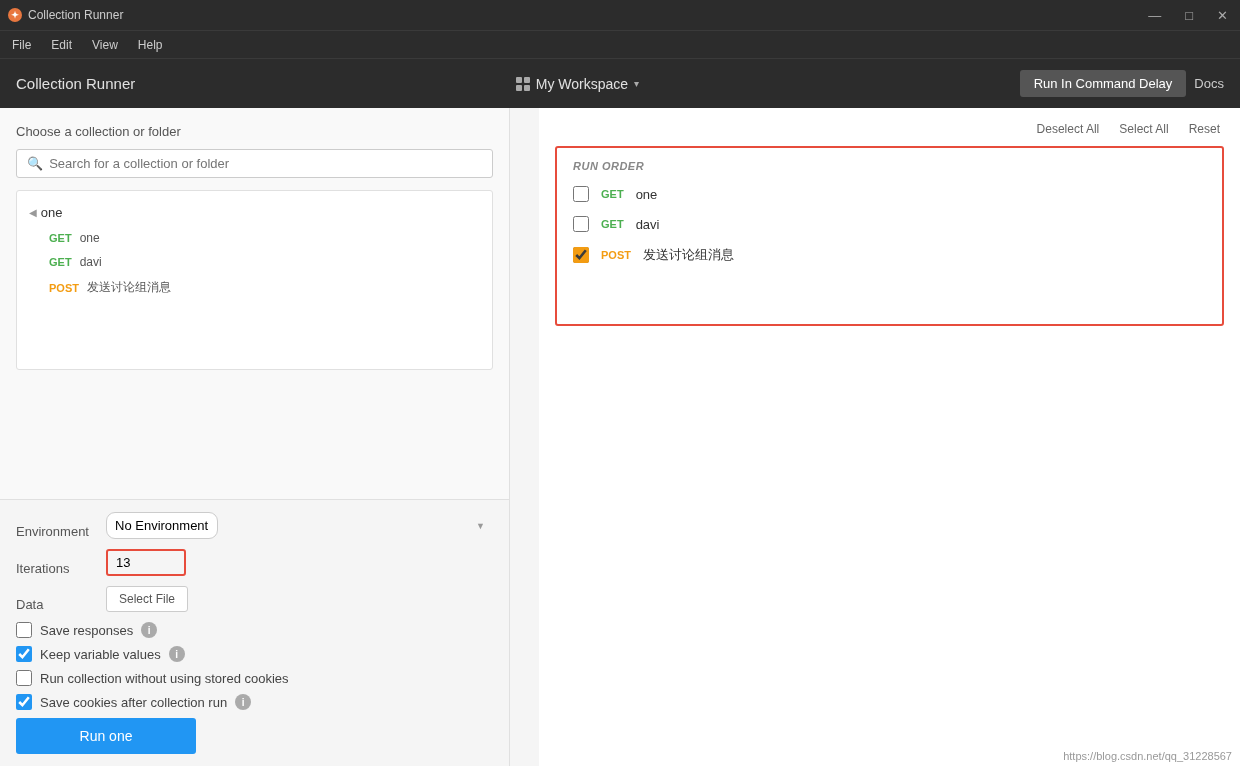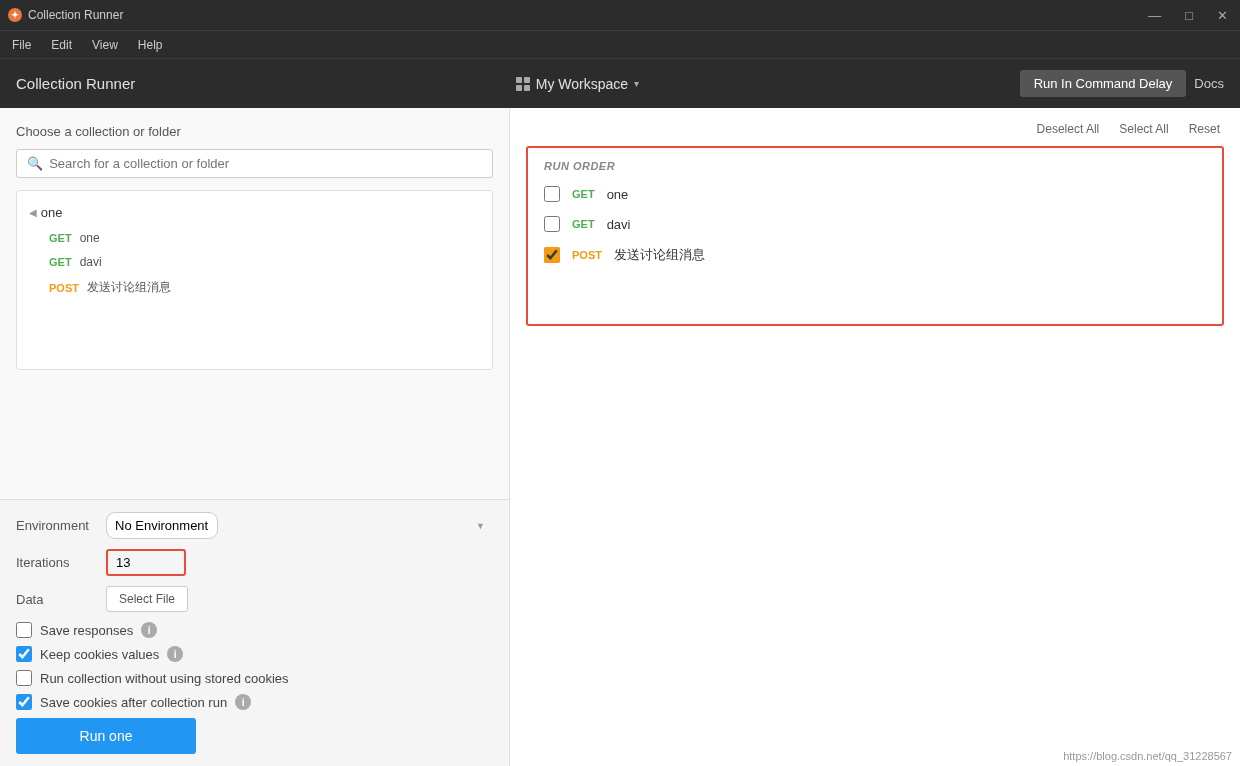--- a/index.html
+++ b/index.html
@@ -107,20 +107,21 @@
       color: #ccc;
       border: none;
       font-size: 13px;
       cursor: pointer;
     }
 
     
     .main-layout {
       display: flex;
       height: calc(766px - 30px - 28px - 50px);
+      gap: 29px;
     }
 
     
     .left-panel {
       width: 510px;
       background: #f9f9f9;
       border-right: 1px solid #e0e0e0;
       display: flex;
       flex-direction: column;
       overflow: hidden;
@@ -188,21 +189,21 @@
     .item-name { color: #555; }
 
     
     .config-area {
       padding: 12px 16px;
       background: #f5f5f5;
       border-top: 1px solid #e0e0e0;
     }
     .config-row {
       display: flex;
-      align-items: center;
+      align-items: flex-end;
       margin-bottom: 10px;
       font-size: 13px;
     }
     .config-label {
       width: 90px;
       color: #555;
       font-size: 13px;
     }
     .config-select {
       flex: 1;
@@ -471,21 +472,21 @@
       </div>
 
       <div class="checkbox-row">
         <input type="checkbox" id="save-responses" style="">
         <label for="save-responses">Save responses</label>
         <span class="info-icon">i</span>
       </div>
 
       <div class="checkbox-row">
         <input type="checkbox" id="keep-variable" checked="" style="">
-        <label for="keep-variable">Keep cookies values</label>
+        <label for="keep-variable">Keep variable values</label>
         <span class="info-icon">i</span>
       </div>
 
       <div class="checkbox-row">
         <input type="checkbox" id="no-cookies" style="">
         <label for="no-cookies">Run collection without using stored cookies</label>
       </div>
 
       <div class="checkbox-row">
         <input type="checkbox" id="save-cookies" checked="" style="">

